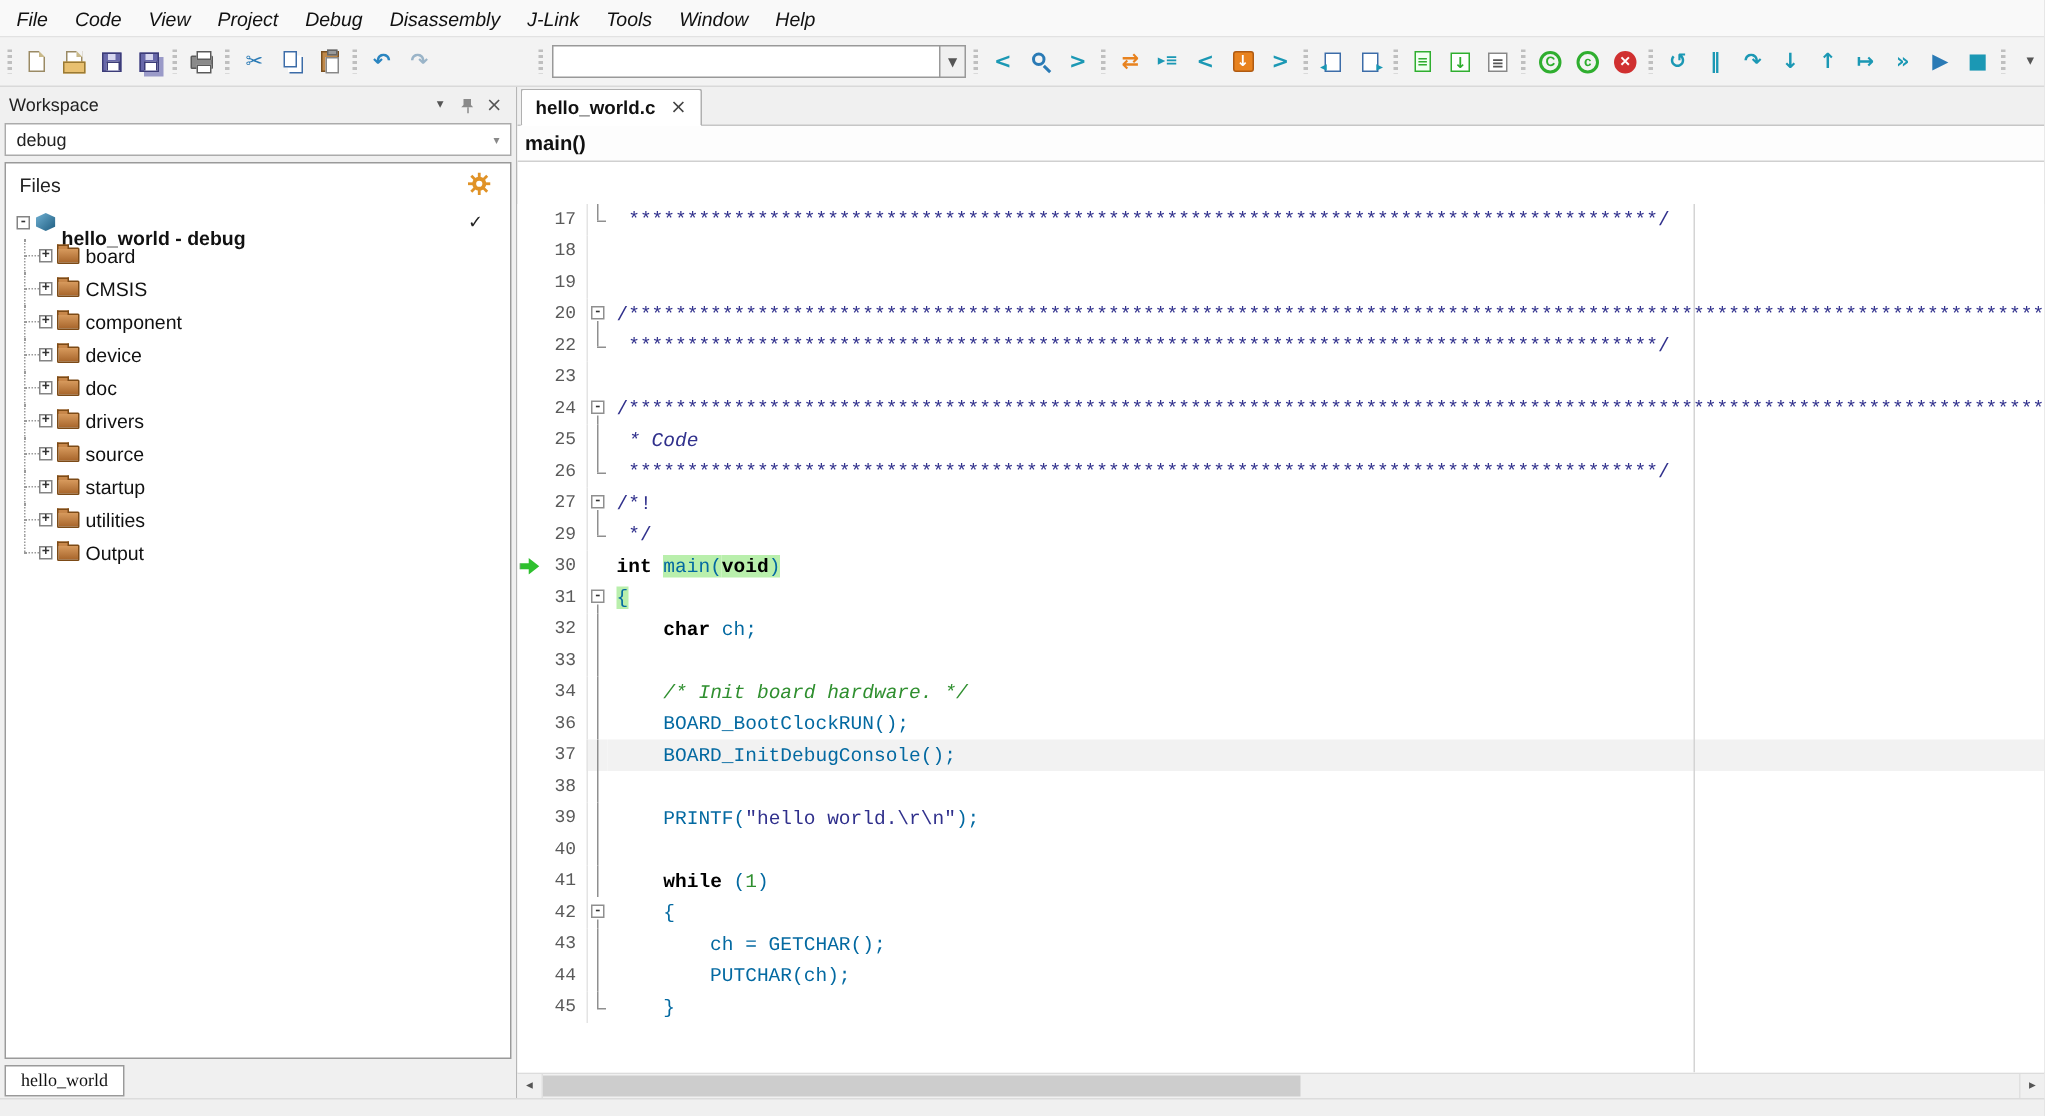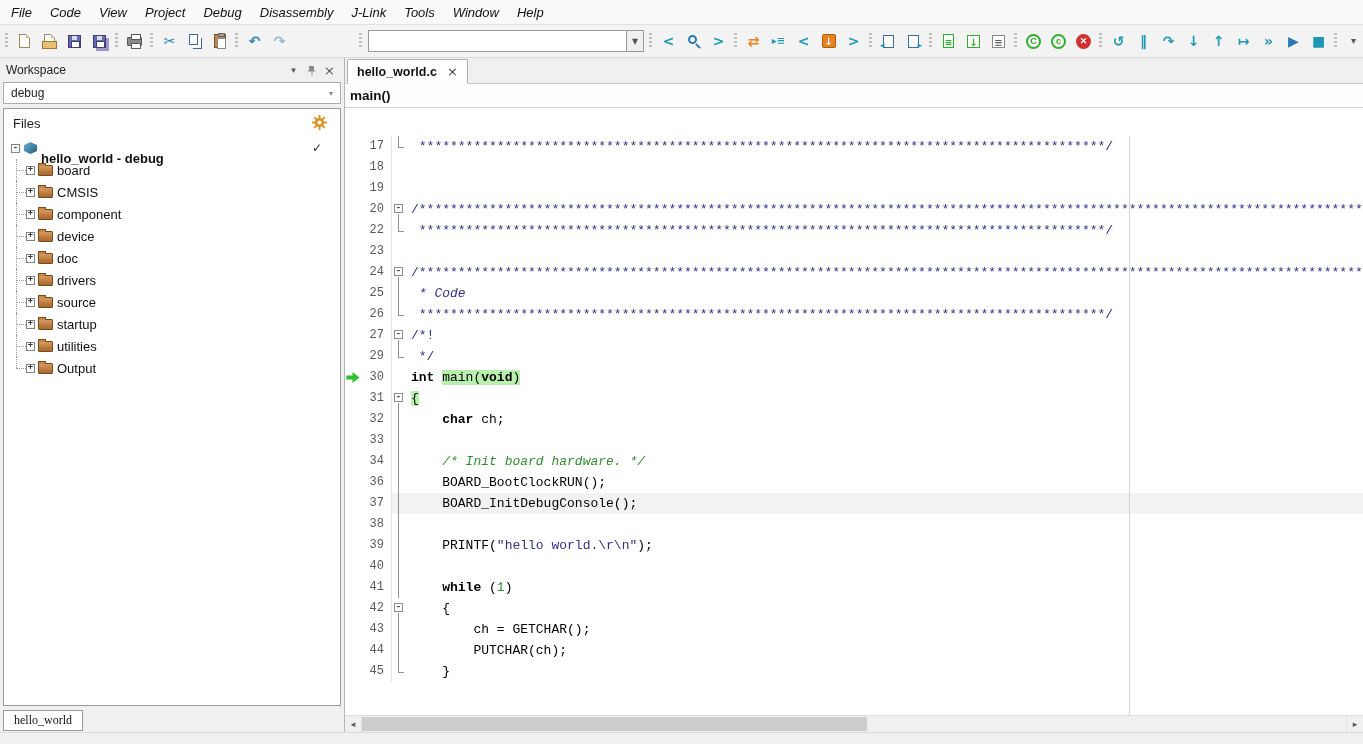--- a/index.html
+++ b/index.html
@@ -111,21 +111,21 @@
   .fold-end::after{content:'';position:absolute;left:6px;top:11px;width:6px;height:1px;background:#8f8f8f;}
   .fold-start::after{content:'';position:absolute;left:6px;top:15px;bottom:0;width:1px;background:#8f8f8f;}
   .fbox{position:absolute;left:2px;top:5px;width:9px;height:9px;border:1px solid #8f8f8f;background:#fff;
         text-align:center;color:#333;font:bold 9px/7px "Liberation Mono",monospace;}
   .code-text{flex:1;padding-left:6px;min-width:0;overflow:hidden;white-space:pre;}
   .row-hl .code-text,.row-hl .fold-cell{background:#f2f2f2;}
   .sg-c{color:#30308c;}
   .sg-ci{color:#30308c;font-style:italic;}
   .sg-g{color:#2f8f2f;font-style:italic;}
   .sg-k{color:#000;font-weight:bold;}
-  .sg-p{color:#000000;}
+  .sg-p{color:#0369a1;}
   .sg-s{color:#30308c;}
   .sg-n{color:#2f8f2f;}
   .hl-stmt{background:#b9efac;}
   .hscroll{height:17px;background:#f0f0f0;border-top:1px solid #dcdcdc;display:flex;align-items:stretch;flex:none;}
   .sb-btn{width:17px;display:flex;align-items:center;justify-content:center;color:#555;font-size:9px;
           font-family:"DejaVu Sans",sans-serif;background:#f0f0f0;border-right:1px solid #e0e0e0;}
   .sb-btn.right{border-right:none;border-left:1px solid #e0e0e0;}
   .sb-track{flex:1;position:relative;background:#f0f0f0;}
   .sb-thumb{position:absolute;left:0;top:1px;bottom:1px;width:505px;background:#cdcdcd;}
 

